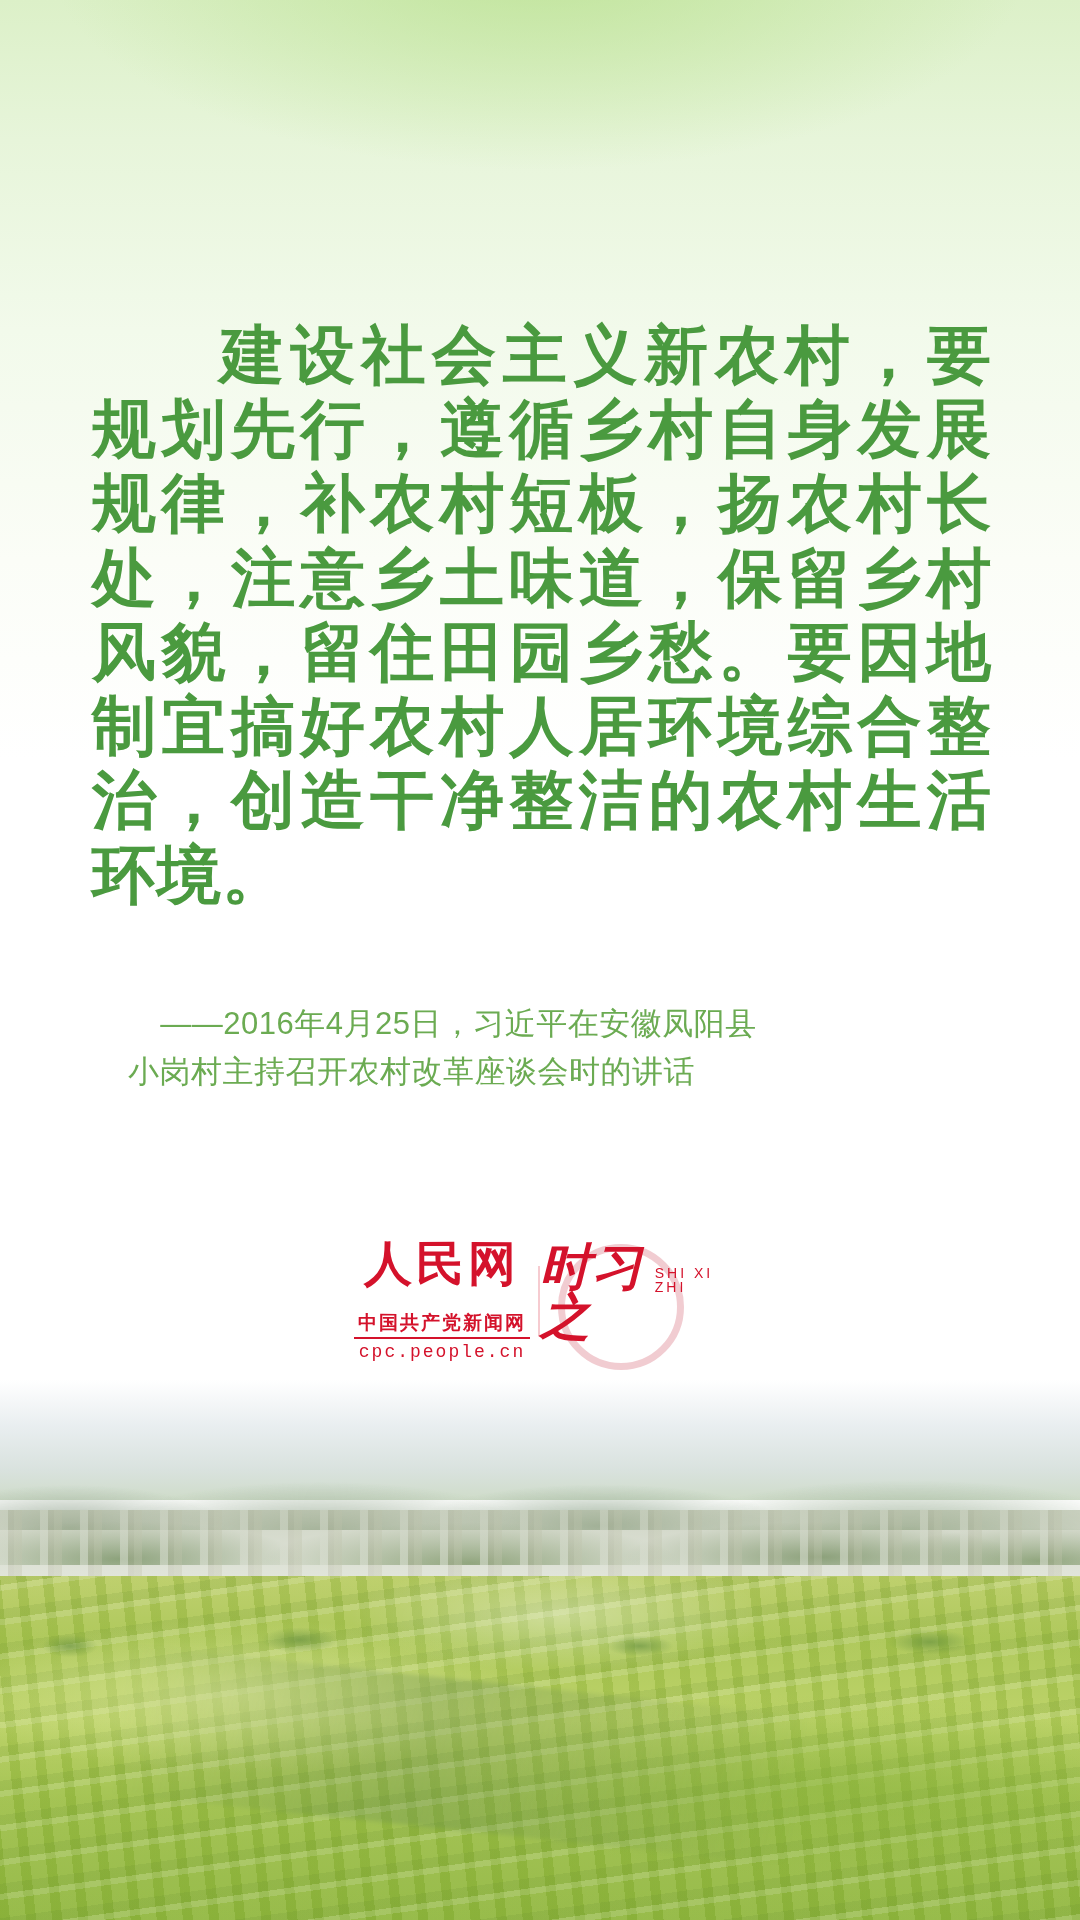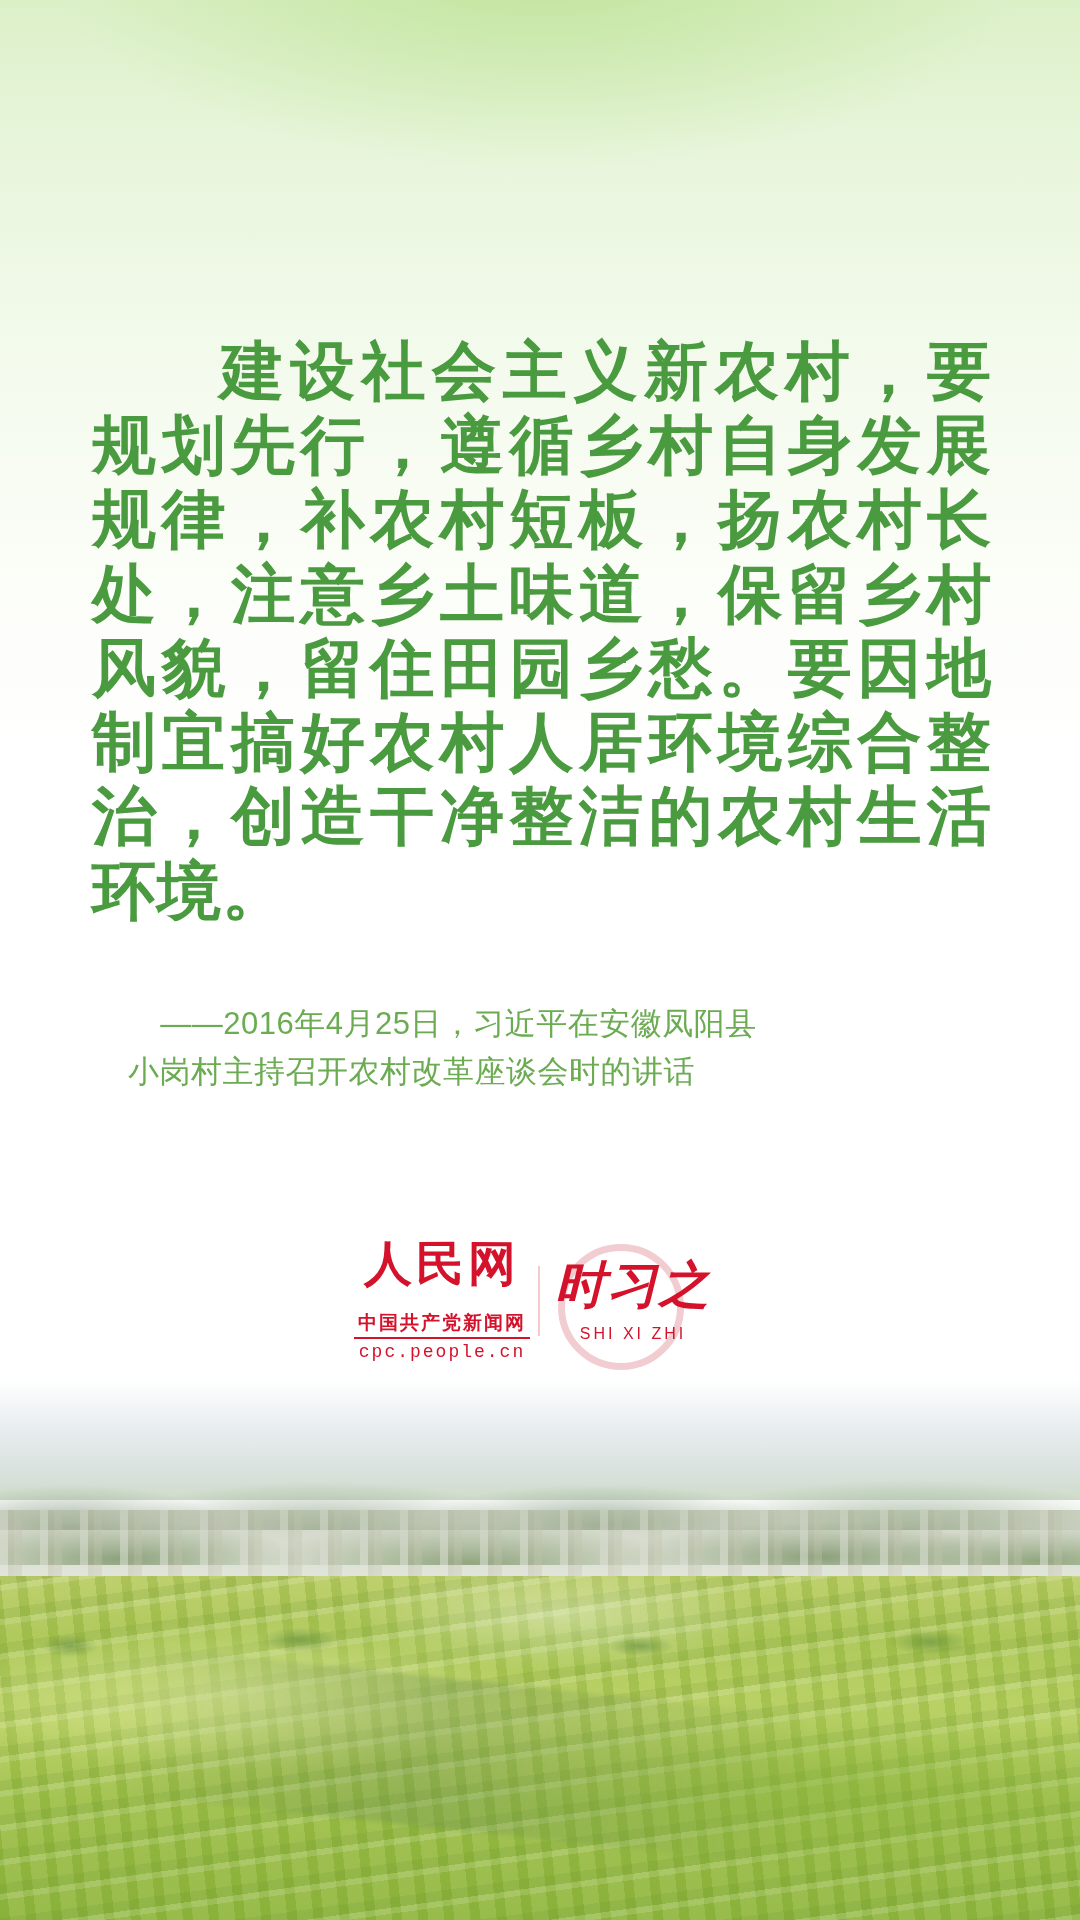--- a/index.html
+++ b/index.html
@@ -36,21 +36,20 @@
     height: 420px;
     background: radial-gradient(ellipse 700px 300px at 50% -40px, rgba(183,224,140,0.75), rgba(183,224,140,0) 70%);
     pointer-events: none;
   }
 
   .quote-block {
     position: absolute;
     top: 318px;
     left: 92px;
     width: 900px;
-    margin-top: 16px;
   }
 
   .quote-text {
     margin: 0;
     font-size: 64px;
     line-height: 1.16;
     letter-spacing: 1px;
     font-weight: 700;
     color: #4a9a3f;
     text-indent: 2em;
@@ -125,22 +124,21 @@
     width: 2px;
     height: 70px;
     background: rgba(212,18,43,0.22);
   }
 
   .shixi-logo {
     position: relative;
     width: 186px;
     height: 118px;
     display: flex;
-    flex-direction: column;
-    align-items: center;
+    flex-direction: row;
     justify-content: center;
   }
   .shixi-logo .seal {
     position: absolute;
     top: 2px;
     left: 18px;
     width: 112px;
     height: 112px;
     border-radius: 50%;
     border: 7px solid #efc3c9;
@@ -151,22 +149,22 @@
     font-size: 50px;
     font-weight: 700;
     color: #d4122b;
     letter-spacing: 2px;
     line-height: 1;
     font-family: "Liberation Serif", "DejaVu Serif", serif;
     font-style: italic;
   }
   .shixi-logo .sx-sub {
     position: relative;
-    margin-top: 16px;
-    font-size: 16px;
+    margin-top: 24px;
+    font-size: 14px;
     color: #d4122b;
     letter-spacing: 3px;
     line-height: 1;
   }
 
   
   .photo {
     position: absolute;
     left: 0;
     bottom: 0;

